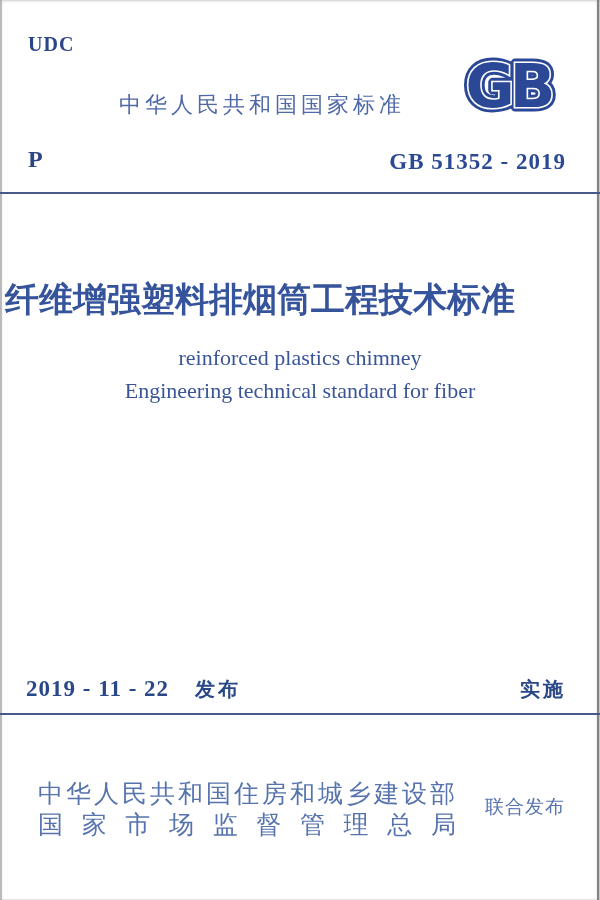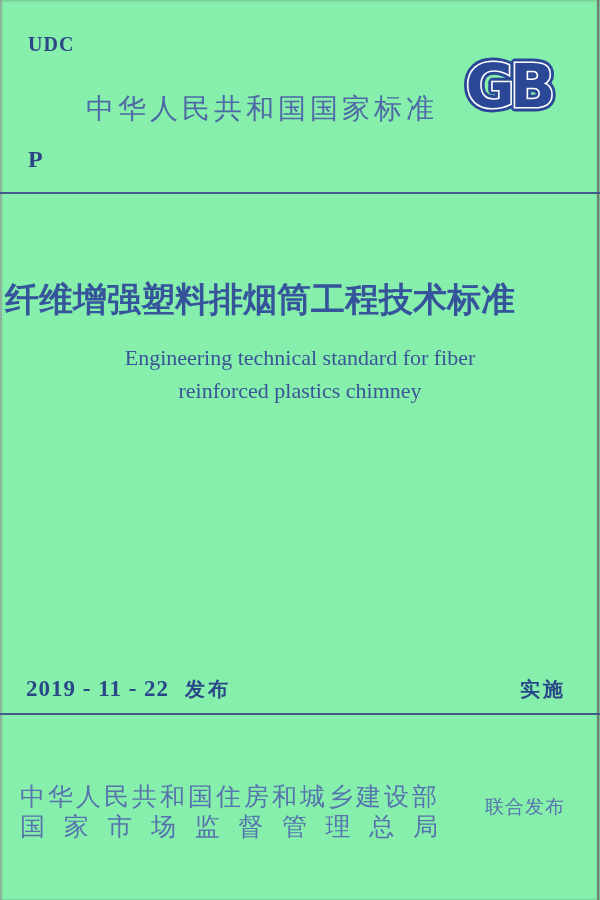--- a/index.html
+++ b/index.html
@@ -4,21 +4,21 @@
 <style>
   html,body{margin:0;padding:0;}
   body{
     width:600px;height:900px;
     background:#e8e8e8;
     font-family:"Liberation Sans", sans-serif;
   }
   .page{
     position:relative;
     width:600px;height:900px;
-    background:#86efac;
+    background:#ffffff;
     overflow:hidden;
     box-shadow:
       inset -3px 0 2px rgba(60,60,60,.25),
       inset 2px 0 2px rgba(90,90,90,.18),
       inset 0 2px 3px rgba(120,120,120,.12);
   }
   .edge-right{
     position:absolute;top:0;right:1px;width:2px;height:900px;
     background:#6f6f6f;opacity:.8;
   }
@@ -29,21 +29,21 @@
 
   .udc{
     position:absolute;left:28px;top:33px;
     font-family:"Liberation Serif", serif;
     font-weight:bold;font-size:20px;letter-spacing:1px;
     color:#2c4585;
   }
   .std-heading{
     position:absolute;left:0;top:90px;width:524px;
     text-align:center;
-    font-size:28px;letter-spacing:4px;
+    font-size:22px;letter-spacing:4px;
     color:#4f68a6;
   }
   .gb-logo{
     position:absolute;right:36px;top:52px;
     width:110px;height:64px;
   }
   .p-code{
     position:absolute;left:28px;top:146px;
     font-family:"Liberation Serif", serif;
     font-weight:bold;font-size:24px;
@@ -74,34 +74,35 @@
     text-align:center;
     font-family:"Liberation Serif", serif;
     font-size:22px;line-height:33px;
     color:#3a5597;
   }
 
   .dates-row{
     position:absolute;left:26px;right:34px;top:676px;
     display:flex;justify-content:space-between;align-items:baseline;
   }
-  .date-group{display:flex;align-items:baseline;gap:16px;}
+  .date-group{display:flex;align-items:baseline;gap:26px;}
   .date-num{
     font-family:"Liberation Serif", serif;
     font-weight:bold;font-size:23px;letter-spacing:1px;
     color:#2a4887;
   }
   .date-label{
     font-weight:bold;font-size:20px;letter-spacing:3px;
     color:#2a4887;
   }
 
   .publishers{
-    position:absolute;left:20px;top:781px;width:418px;
+    position:absolute;left:38px;top:781px;width:418px;
     color:#5673ad;
+    font-family:Liberation Mono, monospace;
   }
   .pub-line1{
     font-size:25px;letter-spacing:3px;white-space:nowrap;
     line-height:30px;
   }
   .pub-line2{
     font-size:25px;line-height:31px;
   }
   [data-char-justify]{display:flex;justify-content:space-between;}
   .joint-label{
@@ -124,28 +125,29 @@
   <svg class="gb-logo" viewBox="0 0 110 64" aria-hidden="true">
     <g font-family="'DejaVu Sans', sans-serif" font-weight="bold" text-anchor="middle">
       <text x="54" y="55" font-size="60" letter-spacing="-5" stroke="#2b4896" stroke-width="9" stroke-linejoin="round" fill="#2b4896">GB</text>
       <text x="54" y="55" font-size="60" letter-spacing="-5" stroke="#ffffff" stroke-width="3.2" fill="none">GB</text>
       <text x="54" y="55" font-size="60" letter-spacing="-5" fill="#2b4896">GB</text>
     </g>
   </svg>
 
   <div class="p-code">P</div>
 
+  <div class="std-number">GB 51352 - 2019</div>
 
   <div class="rule rule-top"></div>
 
   <div class="title-zh">纤维增强塑料排烟筒工程技术标准</div>
 
   <div class="title-en">
+    <div>reinforced plastics chimney</div>
     <div>Engineering technical standard for fiber</div>
-    <div>reinforced plastics chimney</div>
   </div>
 
   <div class="dates-row">
     <div class="date-group">
       <span class="date-num">2019 - 11 - 22</span>
       <span class="date-label">发布</span>
     </div>
     <div class="date-group">
       <span class="date-label">实施</span>
     </div>

